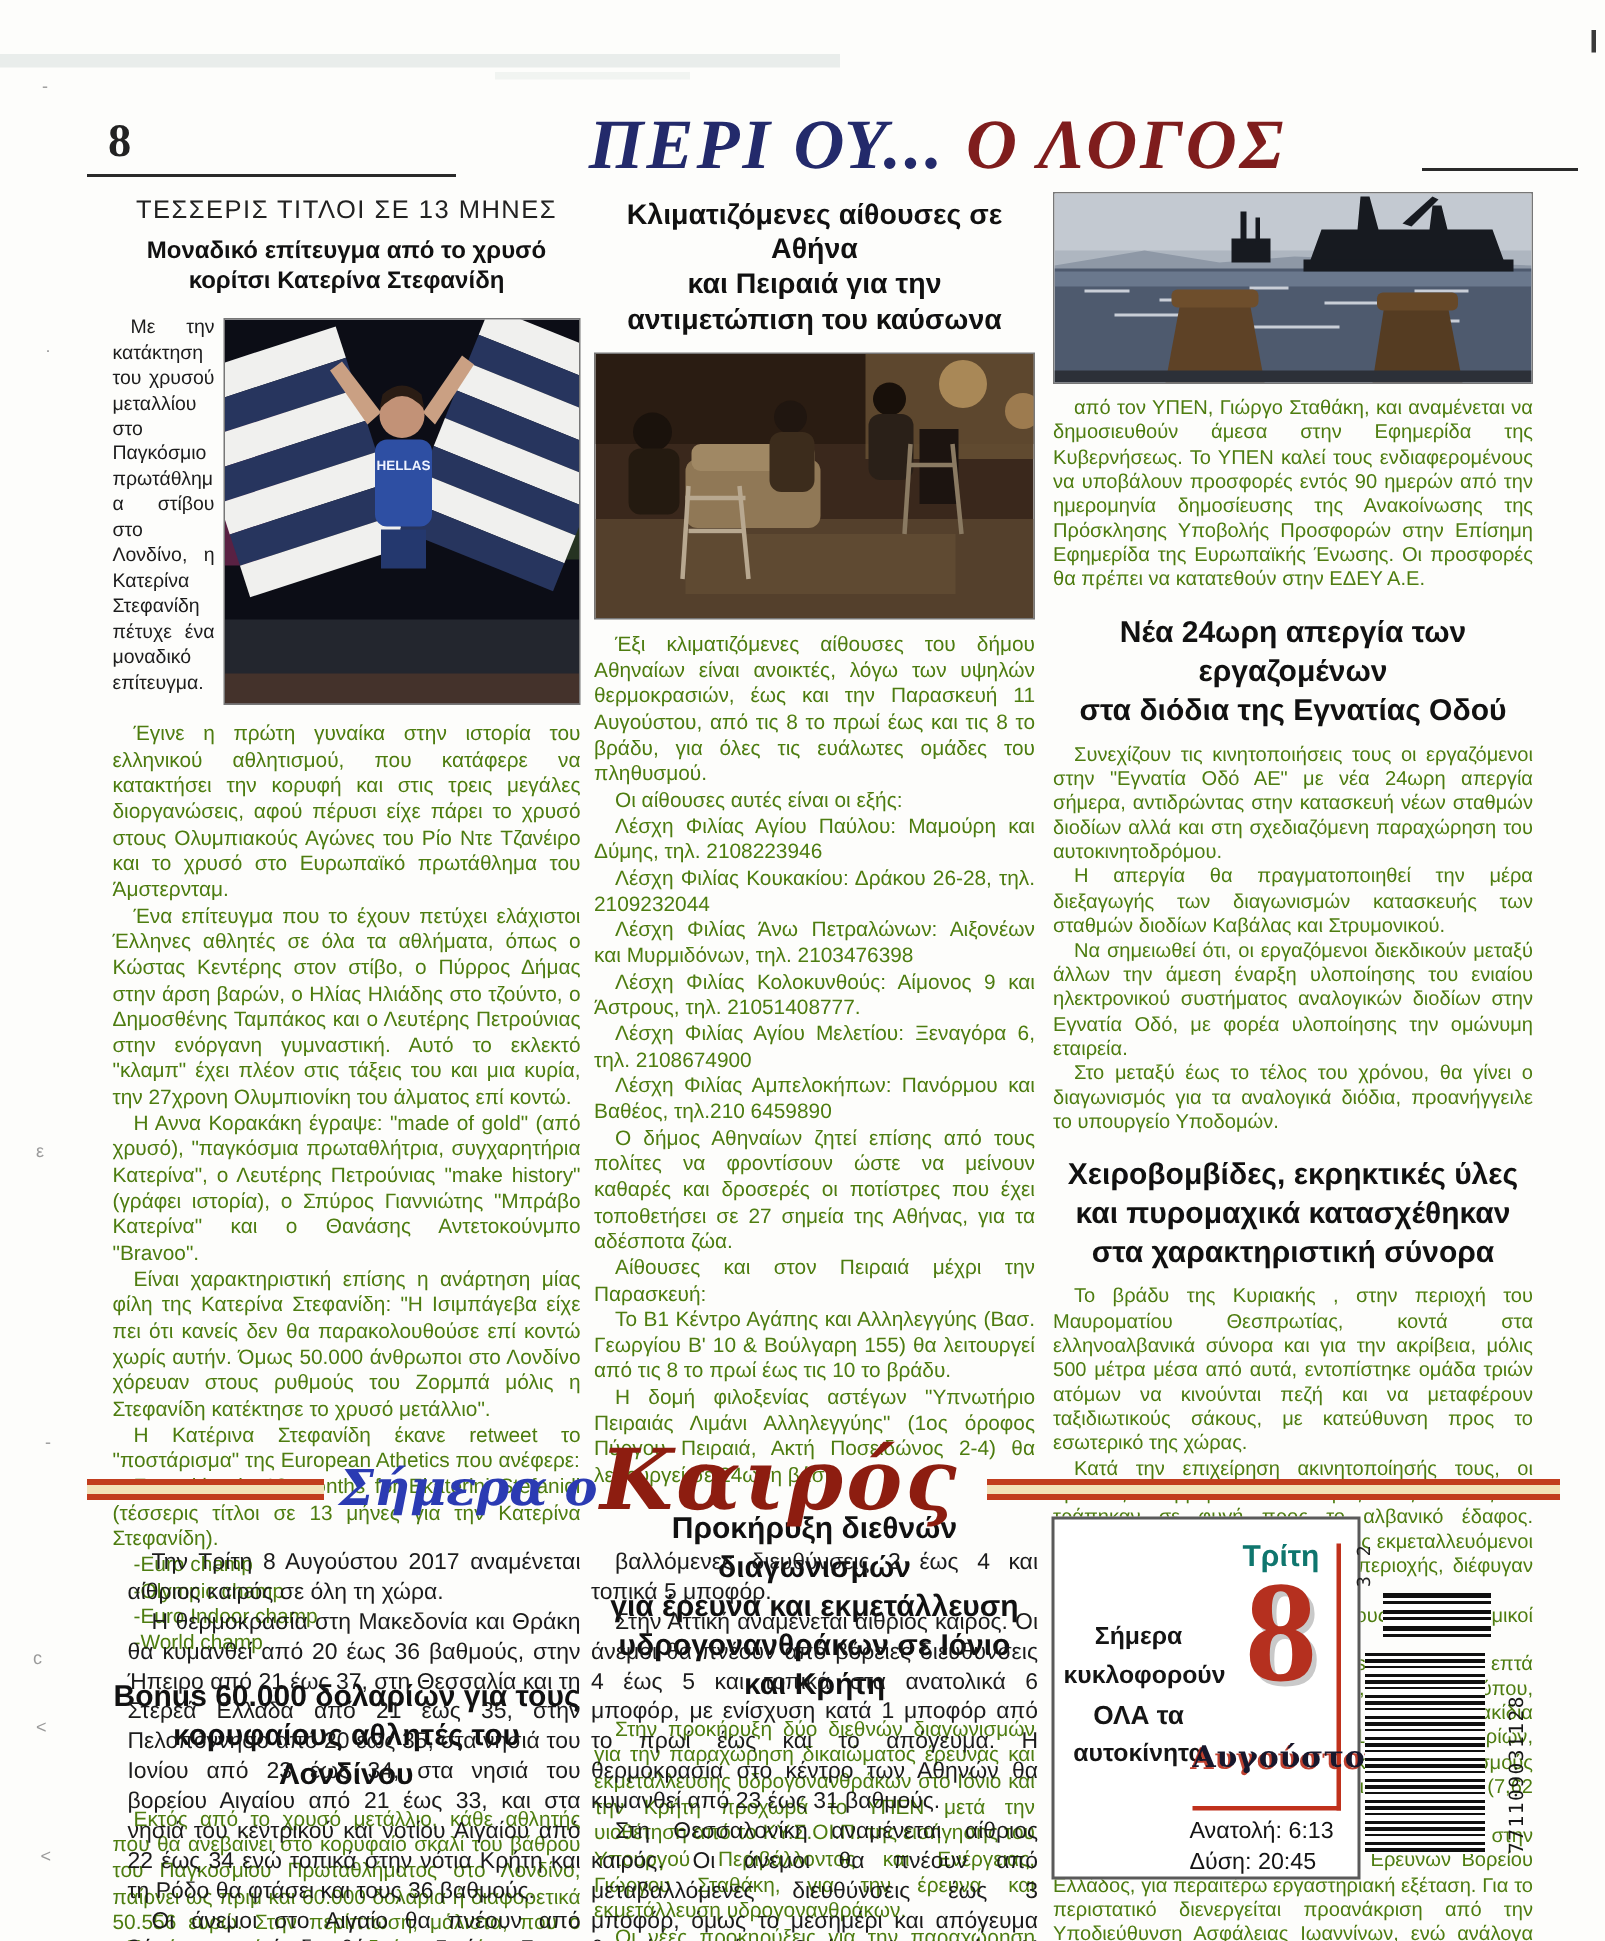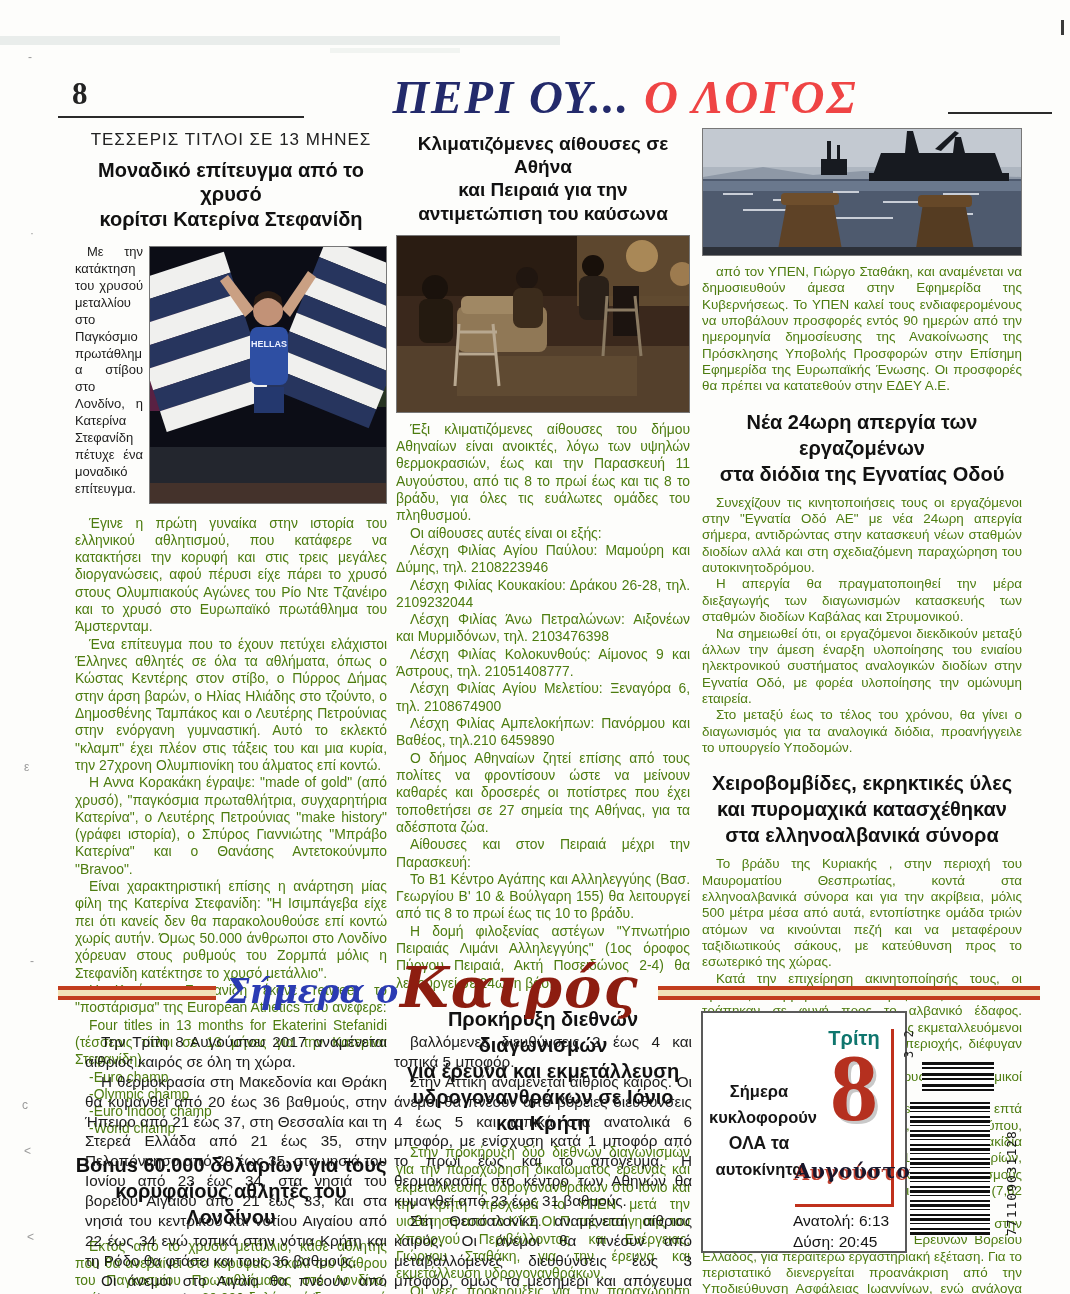--- a/index.html
+++ b/index.html
@@ -8,30 +8,30 @@
 
   
   .page-number{position:absolute;left:72px;top:76px;font-family:"Liberation Serif",serif;
                font-size:31px;font-weight:bold;color:#222;}
   .rule-left{position:absolute;left:58px;top:116px;width:246px;height:2px;background:#2a2a2a;}
   .rule-right{position:absolute;left:948px;top:112px;width:104px;height:2px;background:#2a2a2a;}
   .masthead{position:absolute;left:290px;top:70px;width:670px;text-align:center;
             font-family:"Liberation Serif","DejaVu Serif",serif;font-style:italic;font-weight:bold;
             font-size:47px;letter-spacing:2px;white-space:nowrap;}
   .mast-blue{color:#232a6b;}
-  .mast-red{color:#ef4444;}
+  .mast-red{color:#7f1d1d;}
 
   
   .col{position:absolute;top:128px;}
   .col-left{left:75px;width:312px;}
   .col-mid{left:396px;width:294px;}
   .col-right{left:702px;width:320px;}
 
   .kicker{text-align:center;font-size:17px;letter-spacing:1px;color:#222;margin:2px 0 8px;}
-  .headline{text-align:center;font-weight:bold;font-size:20px;line-height:1.22;color:#111;
+  .headline{text-align:center;font-weight:bold;font-size:16px;line-height:1.22;color:#111;
             margin:4px 0 8px;white-space:pre-line;}
   .headline.mid{font-size:19px;margin-bottom:10px;}
   .subhead{text-align:center;font-weight:bold;font-size:20px;line-height:1.3;color:#111;
            margin:14px 0 8px;white-space:pre-line;}
   .body-text p{font-size:13.9px;line-height:1.245;text-align:justify;margin:0;text-indent:14px;color:#4d7c0f;}
   .body-text.tight p{font-size:13.4px;line-height:1.22;}
   .lead{font-size:13px;line-height:1.3;text-align:justify;text-indent:12px;overflow-wrap:anywhere;}
   .clearfix{clear:both;height:4px;}
 
   .photo{display:block;border:1px solid #777;}
@@ -286,21 +286,21 @@
 στα διόδια της Εγνατίας Οδού</div>
     <div class="body-text tight">
         <p>Συνεχίζουν τις κινητοποιήσεις τους οι εργαζόμενοι στην "Εγνατία Οδό ΑΕ" με νέα 24ωρη απεργία σήμερα, αντιδρώντας στην κατασκευή νέων σταθμών διοδίων αλλά και στη σχεδιαζόμενη παραχώρηση του αυτοκινητοδρόμου.</p>
         <p>Η απεργία θα πραγματοποιηθεί την μέρα διεξαγωγής των διαγωνισμών κατασκευής των σταθμών διοδίων Καβάλας και Στρυμονικού.</p>
         <p>Να σημειωθεί ότι, οι εργαζόμενοι διεκδικούν μεταξύ άλλων την άμεση έναρξη υλοποίησης του ενιαίου ηλεκτρονικού συστήματος αναλογικών διοδίων στην Εγνατία Οδό, με φορέα υλοποίησης την ομώνυμη εταιρεία.</p>
         <p>Στο μεταξύ έως το τέλος του χρόνου, θα γίνει ο διαγωνισμός για τα αναλογικά διόδια, προανήγγειλε το υπουργείο Υποδομών.</p>
       </div>
 
     <div class="subhead">Χειροβομβίδες, εκρηκτικές ύλες
 και πυρομαχικά κατασχέθηκαν
-στα ελληνοαλβανικά σύνορα</div>
+στα χαρακτηριστική σύνορα</div>
     <div class="body-text tight">
         <p>Το βράδυ της Κυριακής , στην περιοχή του Μαυροματίου Θεσπρωτίας, κοντά στα ελληνοαλβανικά σύνορα και για την ακρίβεια, μόλις 500 μέτρα μέσα από αυτά, εντοπίστηκε ομάδα τριών ατόμων να κινούνται πεζή και να μεταφέρουν ταξιδιωτικούς σάκους, με κατεύθυνση προς το εσωτερικό της χώρας.</p>
         <p>Κατά την επιχείρηση ακινητοποίησής τους, οι δράστες απέρριψαν στο έδαφος τους σάκους και τράπηκαν σε φυγή προς το αλβανικό έδαφος. Ακολούθησε καταδίωξη, πλην όμως εκμεταλλευόμενοι το δασώδες και το δύσβατο της περιοχής, διέφυγαν της σύλληψης.</p>
         <p>Μέσα στους ταξιδιωτικούς σάκους, οι αστυνομικοί βρήκαν:</p>
         <p>τρία πολεμικά τυφέκια (Kalashnikov), με επτά γεμιστήρες, έντεκα  χειροβομβίδες, αμυντικού τύπου, τριάντα τρεις πυροκροτητές, πέντε πλακίδια εκρηκτικής ύλης ΤΝΤ, βάρους (1005) γραμμαρίων, ένα κυτίο με δέκα πυροδοτικούς μηχανισμούς χειροβομβίδων (1593) φυσίγγια διαμετρήματος (7,62 * 39 mm)</p>
         <p>Τα όπλα κατασχέθηκαν και θα αποσταλούν στην Υποδιεύθυνση Εγκληματολογικών Ερευνών Βορείου Ελλάδος, για περαιτέρω εργαστηριακή εξέταση. Για το περιστατικό διενεργείται προανάκριση από την Υποδιεύθυνση Ασφάλειας Ιωαννίνων, ενώ ανάλογα με τα ευρήματα των ερευνών δεν αποκλείεται στην πορεία να εμπλακούν και άλλες υπηρεσίες της ΕΛ.ΑΣ.</p>
       </div>
   </div>
 
   <div class="weather-banner">

